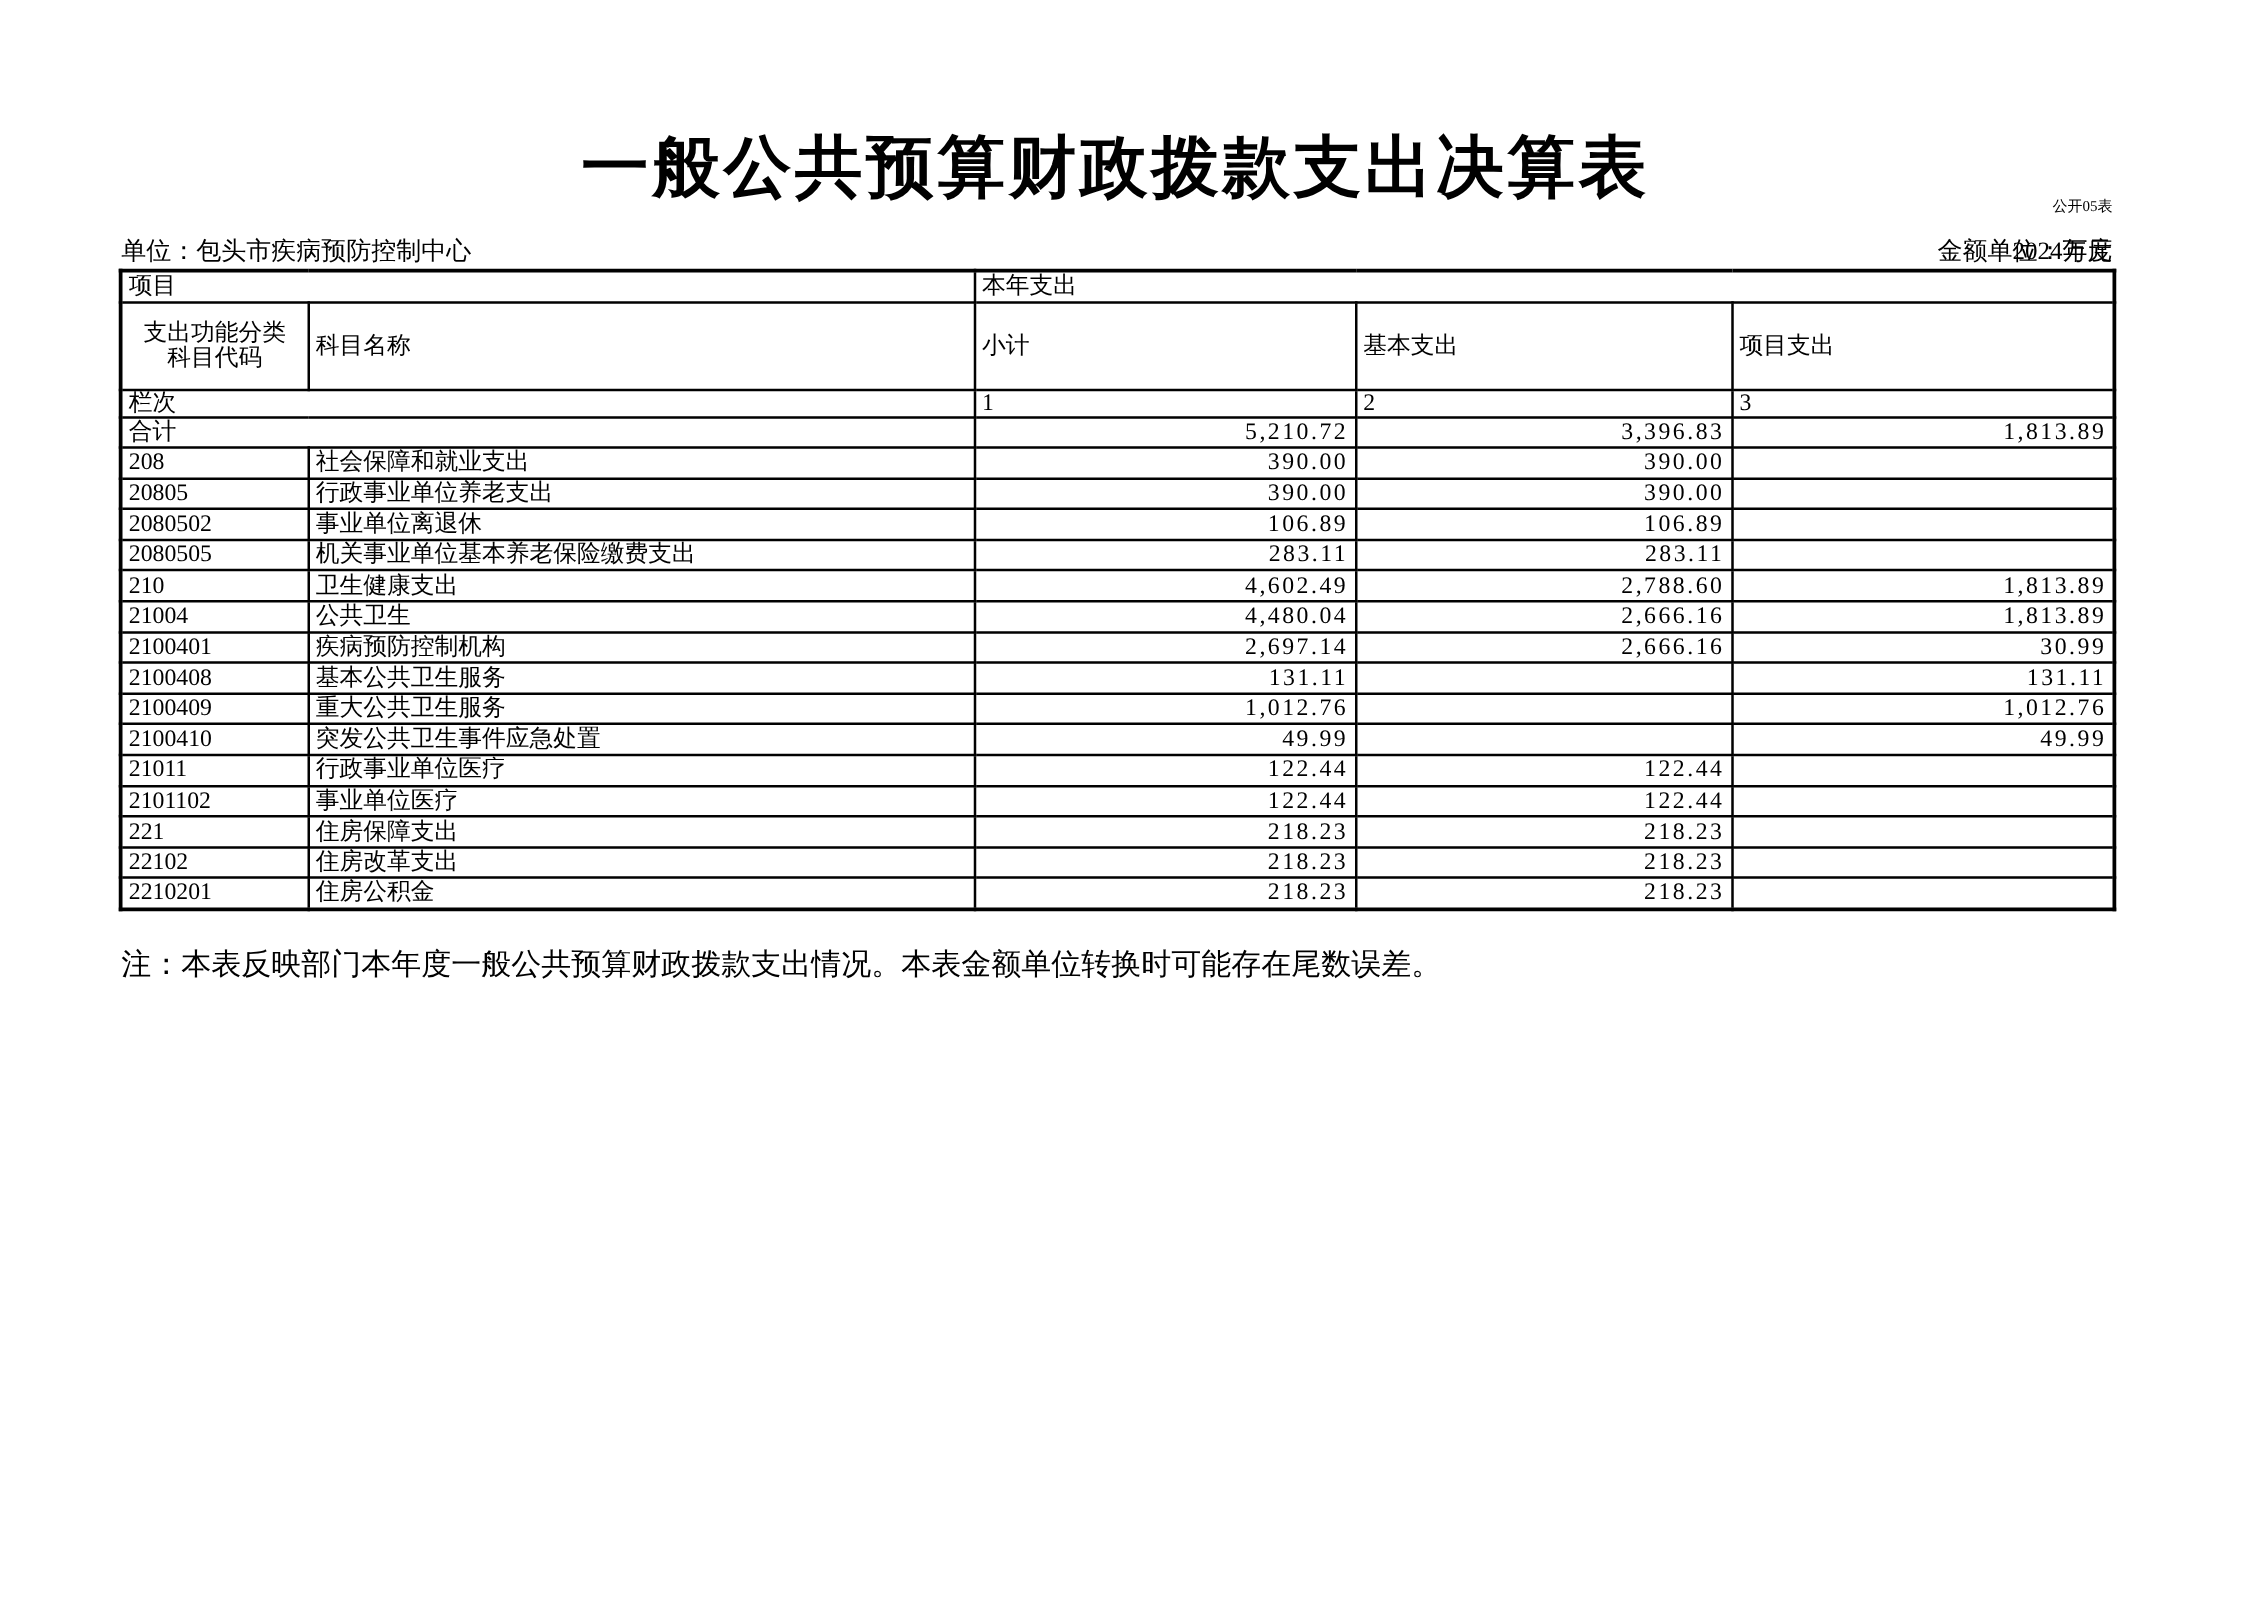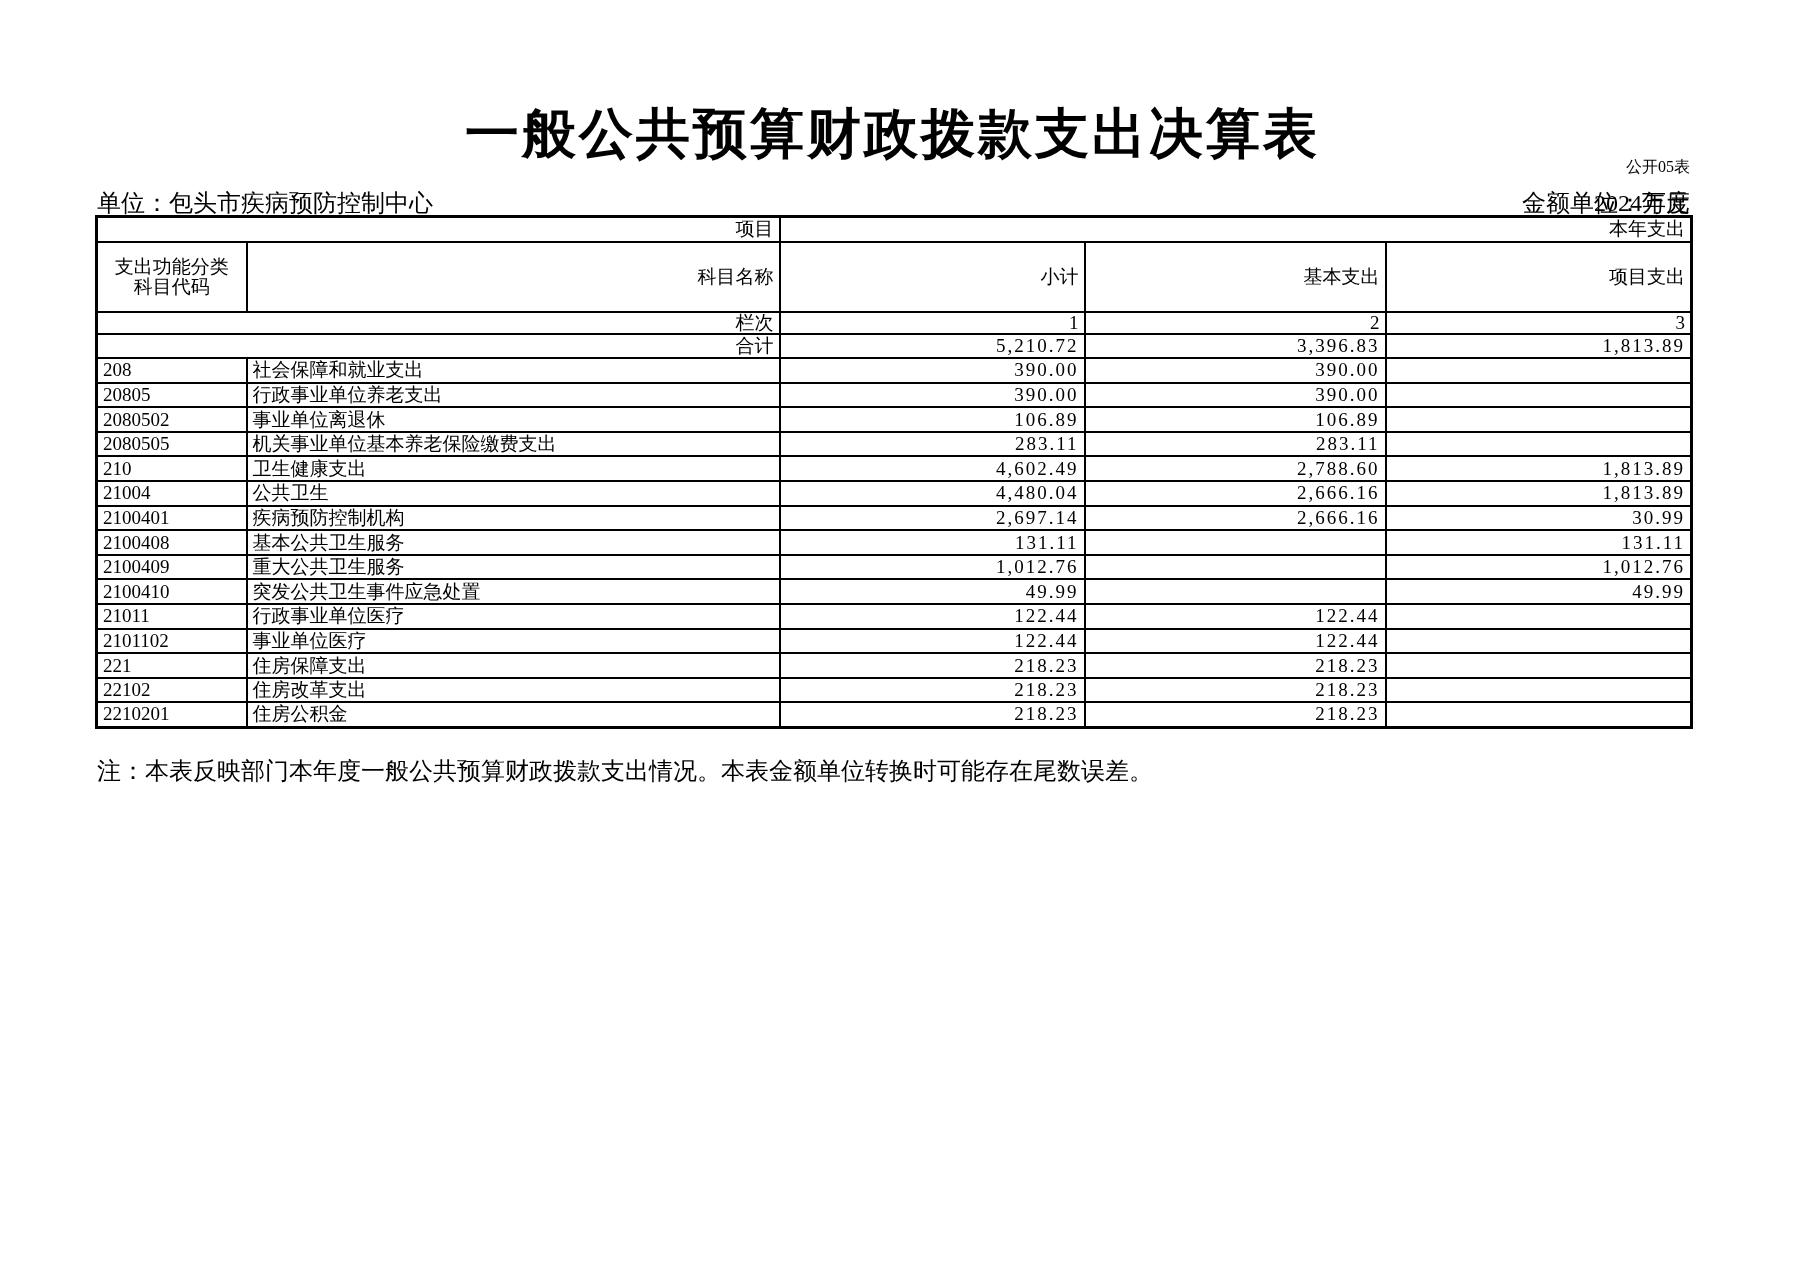--- a/index.html
+++ b/index.html
@@ -12,25 +12,25 @@
     color: #000;
   }
   .page-title {
     position: absolute; left: 95px; top: 98px; width: 1595px;
     text-align: center;
     font-size: 54px; font-weight: 700; letter-spacing: 3px;
     white-space: nowrap;
   }
   .table-code {
     position: absolute; left: 95px; top: 157px; width: 1595px;
-    text-align: right; font-size: 16px;
+    text-align: right; font-size: 12px;
   }
   .meta-row {
     position: absolute; left: 95px; top: 187px; width: 1595px; height: 26px;
-    font-size: 24px;
+    font-size: 20px;
   }
   .meta-unit { position: absolute; left: 2px; top: 0; }
   .meta-year { position: absolute; left: 683px; top: 0; width: 912px; text-align: right; }
   .meta-amount { position: absolute; right: 0; top: 0; }
 
   table.fin-table {
     position: absolute; left: 95px; top: 215px; width: 1595px;
     border-collapse: collapse; table-layout: fixed;
     font-size: 19px;
     border: 3px solid #000;
@@ -40,21 +40,21 @@
     padding: 0 5px;
     line-height: 1.05;
     overflow: hidden;
     white-space: nowrap;
     vertical-align: middle;
   }
   tr.h1 { height: 25px; }
   tr.h2 { height: 70px; margin-left: 40px; }
   tr.h3 { height: 22px; }
   tr.data-row { height: 24.6px; }
-  .center { text-align: right; }
+  .center { text-align: left; }
   .num { text-align: right; padding-right: 12px; letter-spacing: 2px; }
   .code-cell { padding-left: 6px; }
   .name-cell { padding-left: 7px; }
   .two-line span { display: block; text-align: center; }
   .footnote {
     position: absolute; left: 97px; top: 755px;
     font-size: 24px;
   }
 </style>
 </head>

